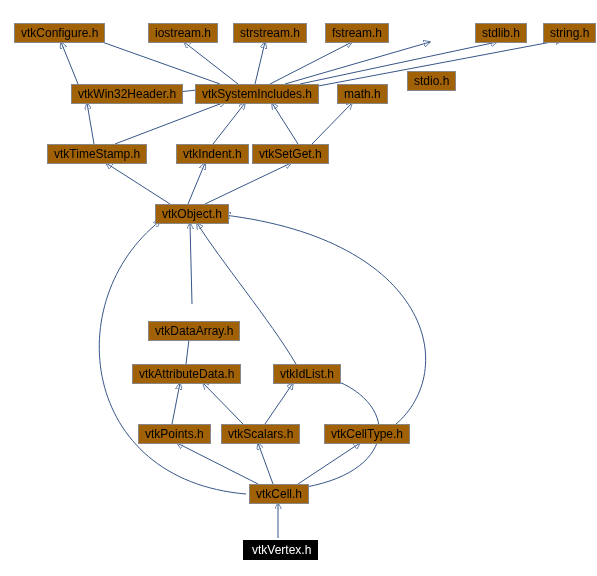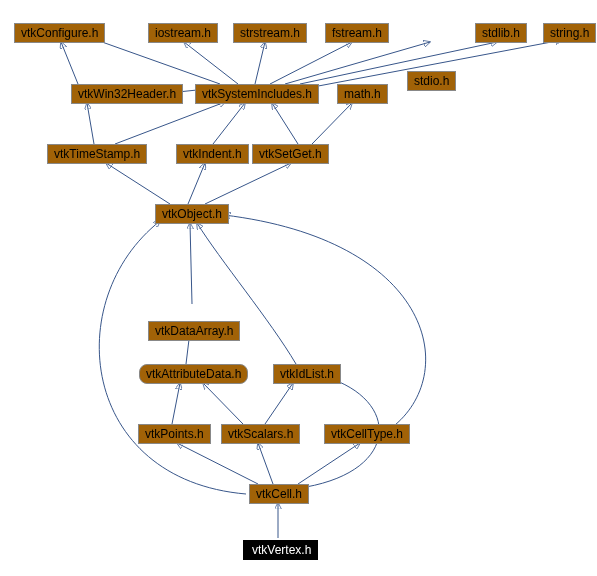--- a/index.html
+++ b/index.html
@@ -126,21 +126,21 @@
 <div class="node" style="left:337px; top:84px;"><span>math.h</span></div>
 
 <div class="node" style="left:47px; top:144px;text-align:center;"><span>vtkTimeStamp.h</span></div>
 <div class="node" style="left:176px; top:144px;"><span>vtkIndent.h</span></div>
 <div class="node" style="left:252px; top:144px;text-align:center;"><span>vtkSetGet.h</span></div>
 
 <div class="node" style="left:155px; top:204px;"><span>vtkObject.h</span></div>
 
 <div class="node" style="left:148px; top:304px;margin-top:17px;"><span>vtkDataArray.h</span></div>
 
-<div class="node" style="left:139px; top:364px;border-radius:8px;"><span>vtkAttributeData.h</span></div>
+<div class="node" style="left:132px; top:364px;"><span>vtkAttributeData.h</span></div>
 <div class="node" style="left:273px; top:364px;"><span>vtkIdList.h</span></div>
 
 <div class="node" style="left:138px; top:424px;"><span>vtkPoints.h</span></div>
 <div class="node" style="left:221px; top:424px;"><span>vtkScalars.h</span></div>
 <div class="node" style="left:324px; top:424px;"><span>vtkCellType.h</span></div>
 
 <div class="node" style="left:249px; top:484px;"><span>vtkCell.h</span></div>
 
 <div class="node root" style="left:243px; top:540px;padding-left:8px;"><span>vtkVertex.h</span></div>
 

